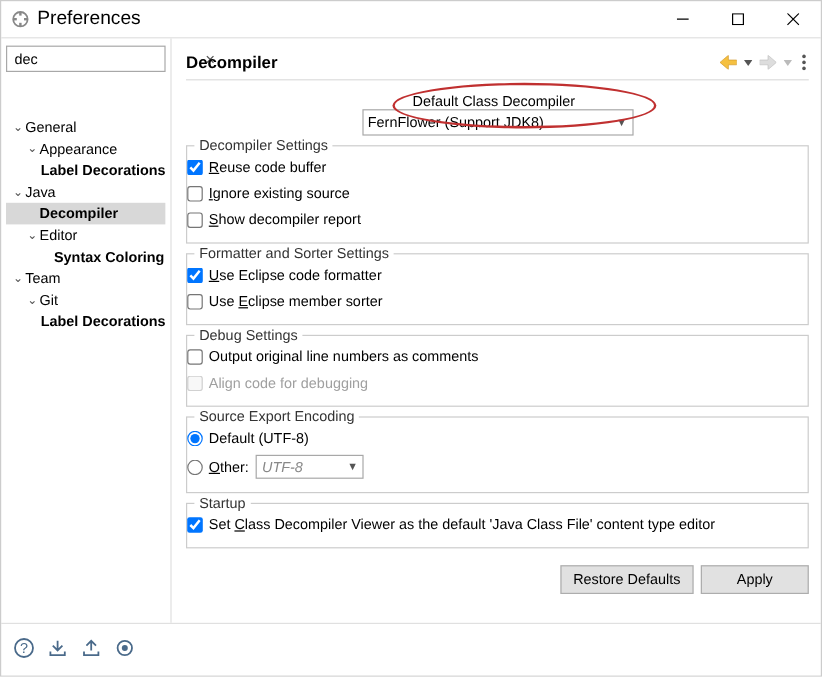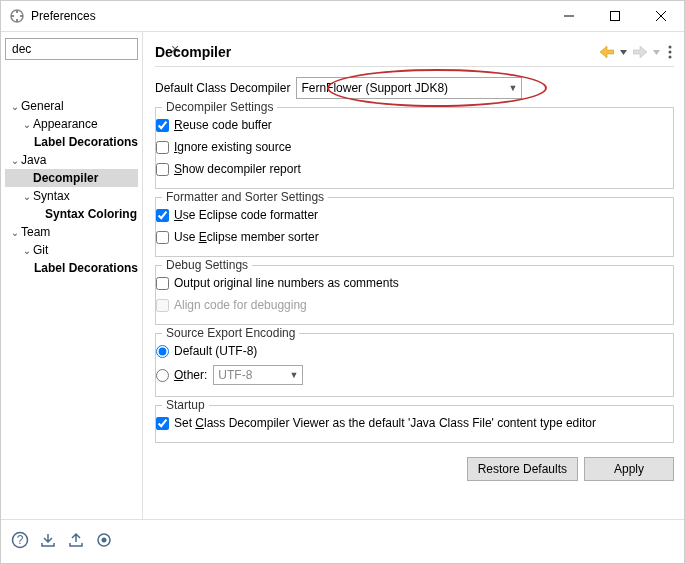--- a/index.html
+++ b/index.html
@@ -1,20 +1,20 @@
 <!DOCTYPE html>
 <html><head>
 <meta charset="utf-8">
 <style>
 * { box-sizing: border-box; font-family: "Segoe UI", Tahoma, sans-serif; font-size: 12px; }
 body { margin: 0; background: #fff; width: 685px; height: 564px; overflow: hidden; }
 .window { width: 685px; height: 564px; display: flex; flex-direction: column; border: 1px solid #ccc; }
 .titlebar { height: 30px; display: flex; align-items: center; padding-left: 8px; }
 .titlebar-icon { width: 16px; height: 16px; margin-right: 6px; }
-.titlebar-text { flex: 1; font-size: 12px; }
+.titlebar-text { flex: 1; font-size: 16px; }
 .titlebar-btns { display: flex; }
 .tbtn { width: 46px; height: 30px; display: flex; align-items: center; justify-content: center; }
 .body { flex: 1; display: flex; border-top: 1px solid #e0e0e0; min-height: 0; }
 .sidebar { width: 142px; border-right: 1px solid #e0e0e0; display: flex; flex-direction: column; padding: 6px 4px; gap: 31px; }
 .search { display: flex; align-items: center; border: 1px solid #a8a8a8; height: 22px; padding: 0 4px; background: #fff; }
 .search input { border: none; outline: none; flex: 1; font-size: 12px; background: transparent; }
 .search-x { font-size: 14px; color: #555; cursor: pointer; padding: 0 2px; }
 .tree { margin-top: 6px; flex: 1; overflow: auto; }
 .tree-item { display: flex; align-items: center; height: 18px; cursor: pointer; }
 .tw { width: 12px; text-align: center; font-size: 10px; color: #555; }
@@ -23,32 +23,32 @@
 .sel { background: #d8d8d8; }
 .ind0 { padding-left: 4px; }
 .ind1 { padding-left: 16px; }
 .ind2 { padding-left: 28px; }
 .main { flex: 1; display: flex; flex-direction: column; padding: 6px 10px 0 12px; min-width: 0; }
 .main-header { display: flex; align-items: center; height: 28px; }
 .main-title { font-size: 14px; font-weight: 600; flex: 1; }
 .nav-icons { display: flex; align-items: center; gap: 6px; }
 .nav-icons svg { display: block; }
 .main-sep { border-bottom: 1px solid #ddd; margin-bottom: 10px; }
-.form-row { display: flex; align-items: center; margin-bottom: 8px; position: relative; }
+.form-row { display: flex; align-items: center; margin-bottom: 8px; position: relative; flex-direction: column; }
 .form-label { margin-right: 6px; }
 .combo { display: flex; align-items: center; border: 1px solid #a8a8a8; height: 22px; width: 226px; padding: 0 4px; background: #fff; justify-content: space-between; }
 .combo-arrow { font-size: 9px; color: #555; }
 .highlight-ellipse { position: absolute; border: 2px solid #c03030; border-radius: 50%; left: 172px; top: -8px; width: 220px; height: 38px; pointer-events: none; }
 .group { border: 1px solid #ccc; padding: 6px 8px 8px 0; margin-bottom: 8px; position: relative; }
 .group-title { position: absolute; top: -8px; left: 6px; background: #fff; padding: 0 4px; font-size: 12px; color: #333; }
 .chk, .rad { display: flex; align-items: center; height: 22px; }
 .chk input, .rad input { margin: 0 5px 0 0; }
 .disabled { color: #a0a0a0; }
 .radio-row { display: flex; align-items: center; height: 26px; }
-.combo-sm { display: flex; align-items: center; border: 1px solid #a8a8a8; height: 20px; width: 90px; padding: 0 4px; margin-left: 6px; color: #888; justify-content: space-between; }
+.combo-sm { display: flex; align-items: center; border: 1px solid #a8a8a8; height: 20px; width: 90px; padding: 0 4px; margin-left: 6px; color: #888; justify-content: space-between; font-style: italic; }
 .btn-row { display: flex; justify-content: flex-end; gap: 6px; padding: 6px 0; }
 .btn { min-width: 90px; height: 24px; border: 1px solid #adadad; background: #e1e1e1; display: inline-flex; align-items: center; justify-content: center; padding: 4px 10px; cursor: pointer; }
 .btn.primary { border: 2px solid #0078d7; background: #e1e1e1; }
 .footer { height: 44px; border-top: 1px solid #e0e0e0; display: flex; align-items: center; padding: 0 10px; }
 .footer-icons { display: flex; gap: 10px; flex: 1; align-items: center; }
 .u { text-decoration: underline; }
 </style>
 </head>
 <body>
 
@@ -106,21 +106,21 @@
           <div class="tree-item ind0">
             <span class="tw">⌄</span>
             <span class="tlabel">Java</span>
           </div>
           <div class="tree-item ind1 sel">
             <span class="tw"></span>
             <span class="tlabel bold">Decompiler</span>
           </div>
           <div class="tree-item ind1">
             <span class="tw">⌄</span>
-            <span class="tlabel">Syntax</span>
+            <span class="tlabel">Editor</span>
           </div>
           <div class="tree-item ind2">
             <span class="tw"></span>
             <span class="tlabel bold">Syntax Coloring</span>
           </div>
           <div class="tree-item ind0">
             <span class="tw">⌄</span>
             <span class="tlabel">Team</span>
           </div>
           <div class="tree-item ind1">

